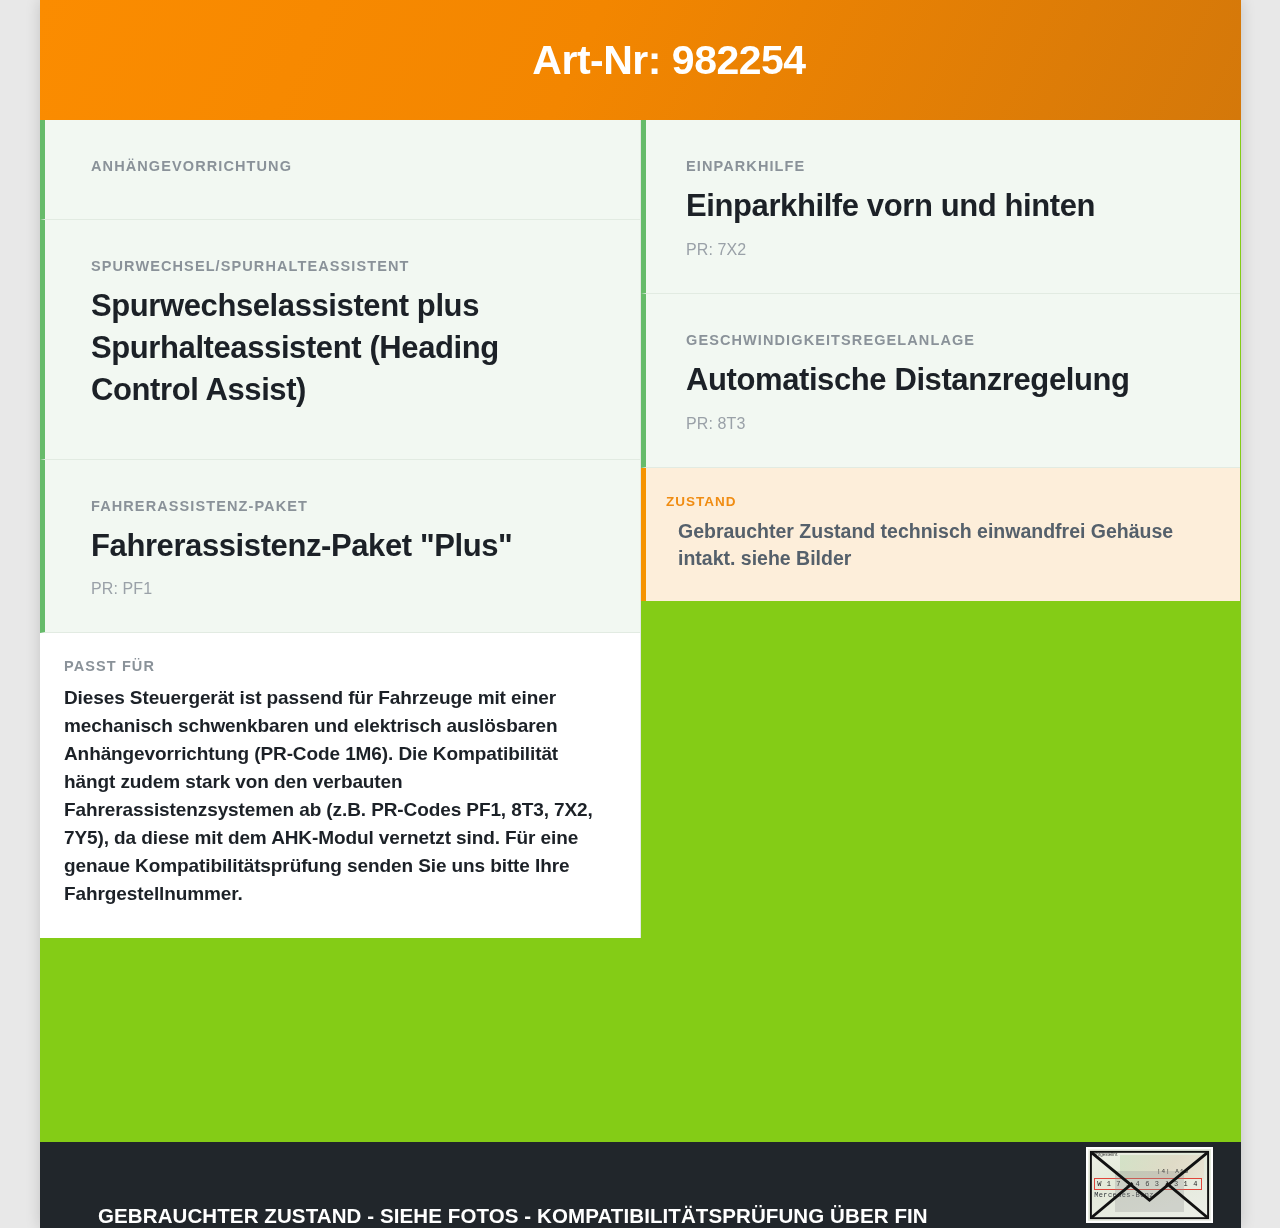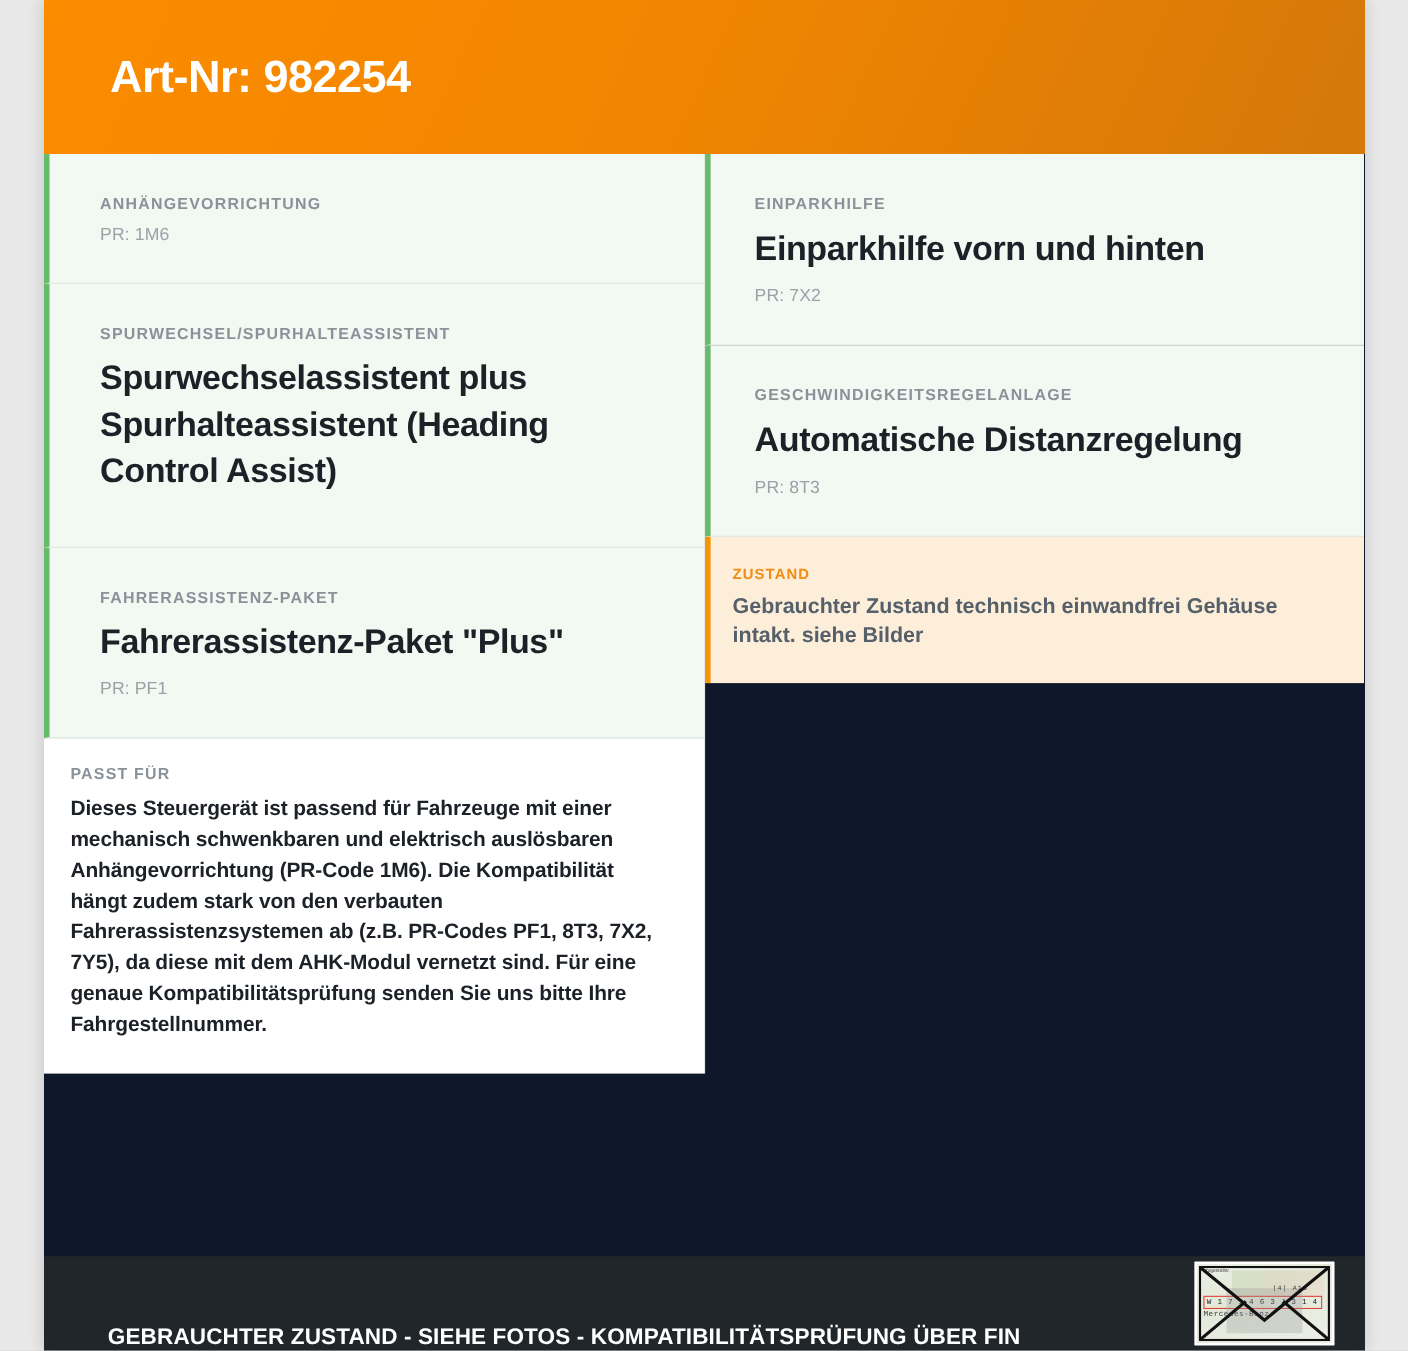--- a/index.html
+++ b/index.html
@@ -20,41 +20,42 @@
     top: 0;
     width: 1201px;
     height: 1228px;
     background: #ffffff;
     box-shadow: 0 0 14px rgba(0,0,0,0.16);
     overflow: hidden;
   }
 
   
   .header {
-    height: 140px;
+    height: 120px;
     background: linear-gradient(115deg, #fb8c00 0%, #f38600 45%, #d4780a 100%);
     display: flex;
     align-items: center;
     padding: 0 3px 0 60px;
     box-sizing: border-box;
+    justify-content: center;
   }
   .header-title {
     color: #ffffff;
     font-size: 41px;
     font-weight: bold;
     letter-spacing: -0.5px;
     line-height: 1;
   }
 
   
   .content {
     display: flex;
     align-items: flex-start;
     height: 1025px;
-    background: #0f172a;
+    background: #84cc16;
   }
   .col-left {
     width: 601px;
     border-right: 1px solid #e4e8e4;
     box-sizing: border-box;
   }
   .col-right {
     width: 599px;
     box-sizing: border-box;
   }
@@ -105,20 +106,21 @@
     letter-spacing: 1px;
     color: #f08c12;
     text-transform: uppercase;
     margin-bottom: 9px;
   }
   .zustand-text {
     font-size: 19.5px;
     font-weight: bold;
     color: #55606b;
     line-height: 1.42;
+    margin-left: 12px;
   }
 
   
   .fits {
     background: #ffffff;
     padding: 25px 46px 30px 24px;
     box-sizing: border-box;
   }
   .fits-label {
     font-size: 14.5px;
@@ -245,21 +247,20 @@
   <div class="header">
     <div class="header-title">Art-Nr: 982254</div>
   </div>
 
   <div class="content">
 
     <div class="col-left">
 
       <div class="card">
         <div class="card-label">ANHÄNGEVORRICHTUNG</div>
-        <div class="card-pr">PR: 1M6</div>
       </div>
 
       <div class="card">
         <div class="card-label">SPURWECHSEL/SPURHALTEASSISTENT</div>
         <div class="card-title">Spurwechselassistent plus Spurhalteassistent (Heading Control Assist)</div>
       </div>
 
       <div class="card">
         <div class="card-label">FAHRERASSISTENZ-PAKET</div>
         <div class="card-title">Fahrerassistenz-Paket "Plus"</div>

